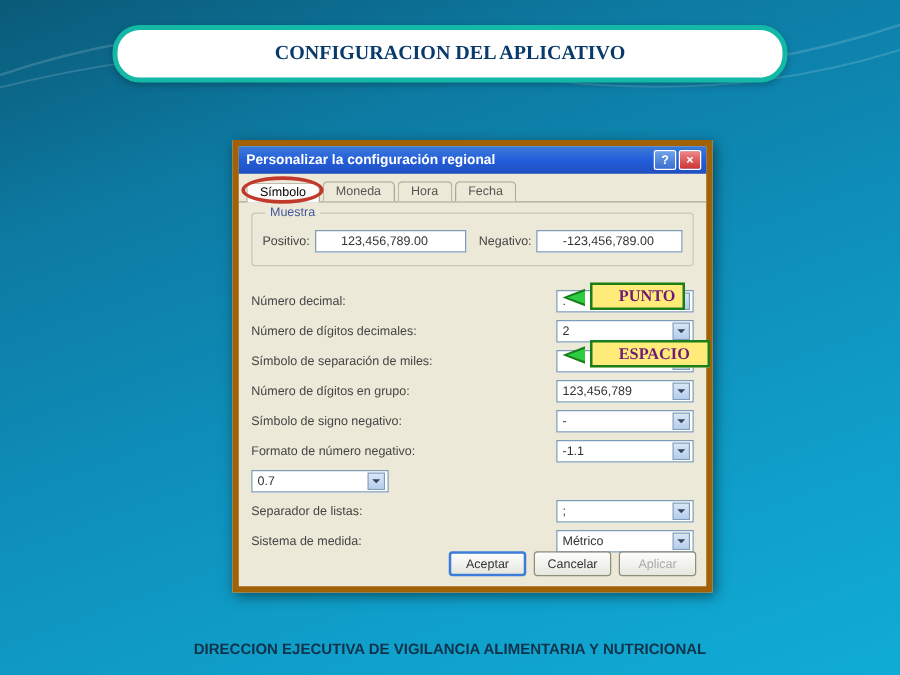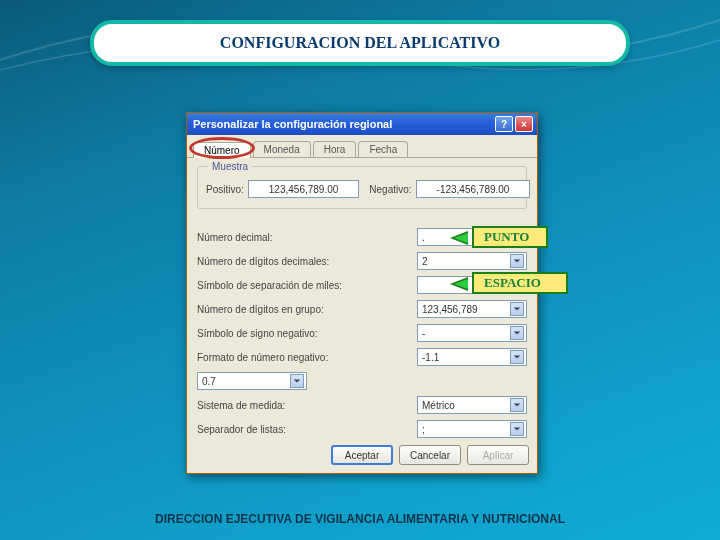--- a/index.html
+++ b/index.html
@@ -16,22 +16,22 @@
   }
   .title-box {
     position: absolute; top: 20px; left: 90px; width: 540px;
     background: #fff; border: 4px solid #14b8a6; border-radius: 22px;
     padding: 10px 16px; text-align: center;
     color: #083a6b; font-weight: bold; font-size: 16px;
     font-family: Georgia, "Times New Roman", serif;
     box-shadow: 0 2px 6px rgba(0,0,0,.25);
   }
   .dialog {
-    position: absolute; top: 112px; left: 186px; width: 352px; height: 362px;
-    background: #ece9d8; border: 1px solid #a16207;
+    position: absolute; top: 112px; left: 186px; width: 384px; height: 362px;
+    background: #ece9d8; border: 5px solid #a16207;
     box-shadow: 2px 3px 10px rgba(0,0,0,.5);
     font-size: 10px; color: #333;
   }
   .titlebar {
     height: 22px;
     background: linear-gradient(to bottom, #3c7cd6 0%, #245edb 50%, #1f4fbf 100%);
     display: flex; align-items: center; padding: 0 4px 0 6px; color: #fff;
     font-size: 11px; font-weight: bold;
   }
   .titlebar .spacer { flex: 1; }
@@ -91,23 +91,23 @@
   }
   .btn {
     min-width: 62px; height: 20px; background: linear-gradient(#fdfdfd,#e7e7e0);
     border: 1px solid #8e8e7a; border-radius: 3px; font-size: 10px;
     display: flex; align-items: center; justify-content: center; cursor: pointer;
     color: #333;
   }
   .btn.default { border: 2px solid #3b7dd8; }
   .btn.disabled { color: #aaa; cursor: default; }
   .callout {
-    position: absolute; height: 22px; padding: 1px 10px;
+    position: absolute; height: 22px; padding: 1px 21px;
     background: #ffeb7a; border: 2px solid #1a7f1a;
-    font-family: Georgia, serif; font-size: 13px; font-weight: bold; color: #15803d;
+    font-family: Georgia, serif; font-size: 13px; font-weight: bold; color: #701a75;
     display: flex; align-items: center;
   }
   .callout.punto  { top: 226px; left: 472px; width: 76px; }
   .callout.espacio{ top: 272px; left: 472px; width: 96px; }
   .arrow {
     position: absolute; width: 0; height: 0;
     border-top: 7px solid transparent; border-bottom: 7px solid transparent;
     border-right: 18px solid #1a7f1a;
   }
   .arrow-inner {
@@ -136,21 +136,21 @@
 
 <div class="dialog">
   <div class="titlebar">
     <span>Personalizar la configuración regional</span>
     <span class="spacer"></span>
     <div class="tb-btn tb-help">?</div>
     <div class="tb-btn tb-close">×</div>
   </div>
 
   <div class="tab-strip">
-    <div class="tab active">Número</div>
+    <div class="tab active">Símbolo</div>
     <div class="tab">Moneda</div>
     <div class="tab">Hora</div>
     <div class="tab">Fecha</div>
     <div class="tab-ring"></div>
   </div>
 
   <div class="pane">
     <div class="group">
       <span class="group-label">Muestra</span>
       <div class="sample-row">
@@ -235,34 +235,34 @@
       <div class="combo">
         <span>0.7</span>
         <span class="chev">
             <svg class="chev-svg" viewBox="0 0 10 10">
               <path d="M1 3 L5 7 L9 3 Z" fill="#345"></path>
             </svg>
           </span>
       </div>
     </div>
     <div class="field-row">
+      <label>Separador de listas:</label>
+      <div class="combo">
+        <span>;</span>
+        <span class="chev">
+            <svg class="chev-svg" viewBox="0 0 10 10">
+              <path d="M1 3 L5 7 L9 3 Z" fill="#345"></path>
+            </svg>
+          </span>
+      </div>
+    </div>
+    <div class="field-row">
       <label>Sistema de medida:</label>
       <div class="combo">
         <span>Métrico</span>
-        <span class="chev">
-            <svg class="chev-svg" viewBox="0 0 10 10">
-              <path d="M1 3 L5 7 L9 3 Z" fill="#345"></path>
-            </svg>
-          </span>
-      </div>
-    </div>
-    <div class="field-row">
-      <label>Separador de listas:</label>
-      <div class="combo">
-        <span>;</span>
         <span class="chev">
             <svg class="chev-svg" viewBox="0 0 10 10">
               <path d="M1 3 L5 7 L9 3 Z" fill="#345"></path>
             </svg>
           </span>
       </div>
     </div>
   </div>
 
   <div class="btn-row">

